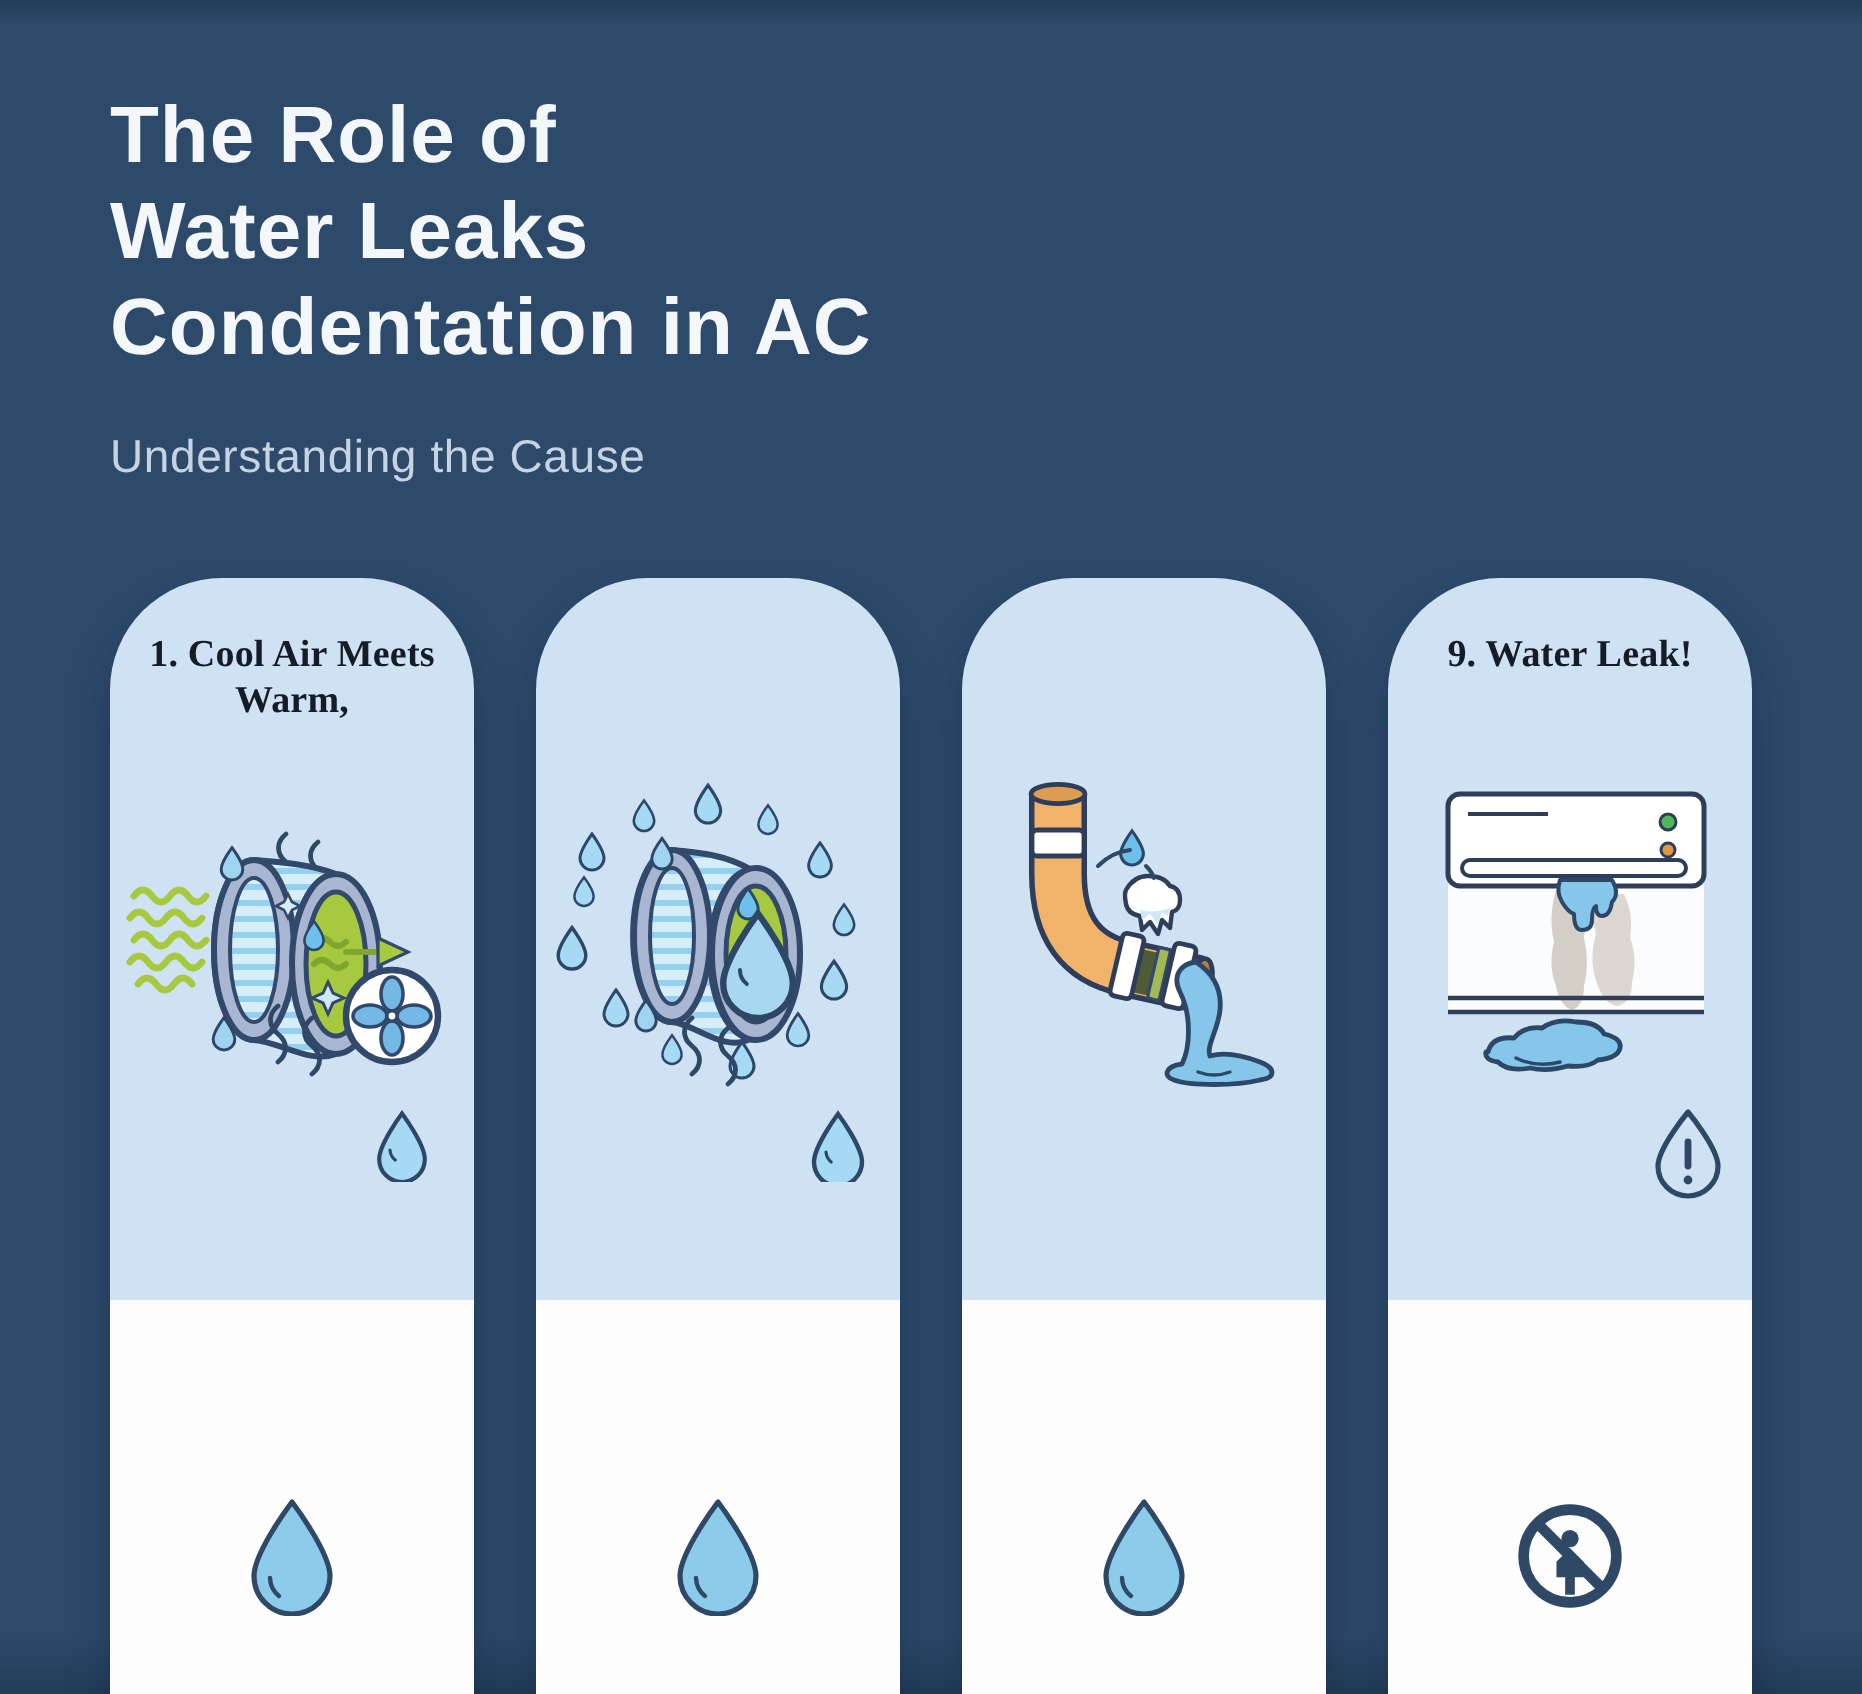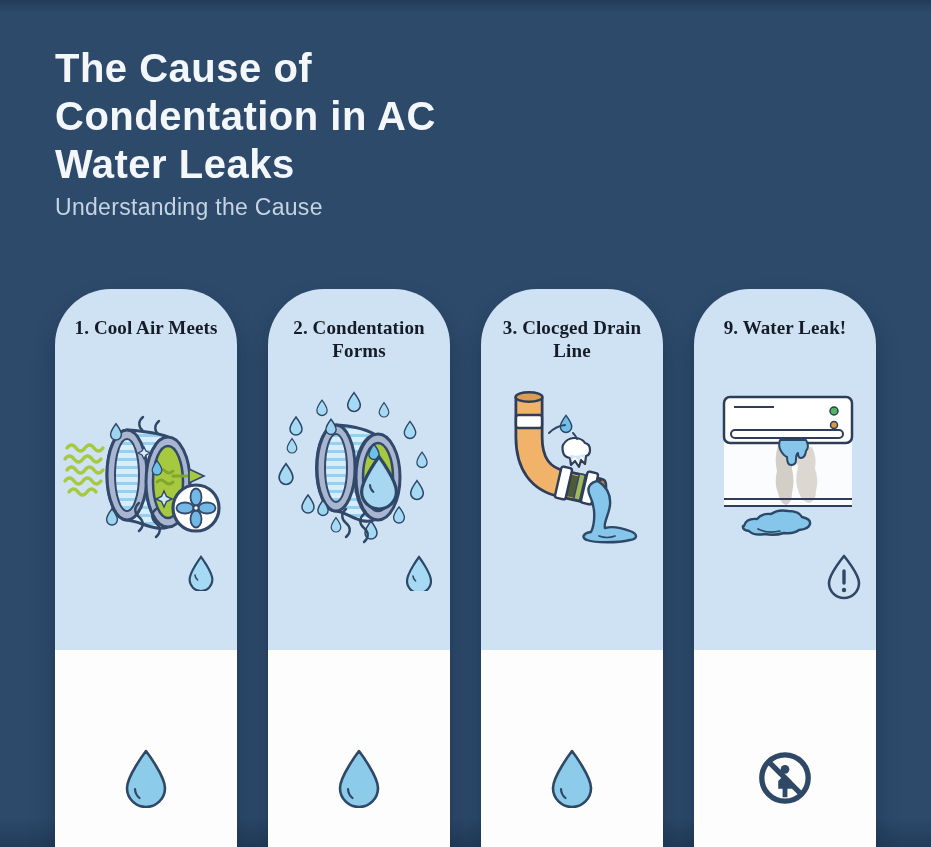--- a/index.html
+++ b/index.html
@@ -18,21 +18,21 @@
                var(--background) 96.5%, var(--background-edge) 100%);
   }
   .stage{position:relative; width:931px; height:847px;}
   header{position:absolute; left:55px; top:44px;}
   h1{
     color:var(--header-title-text); font-size:40px; line-height:48px;
     font-weight:700; letter-spacing:0.5px;
   }
   h1 span{display:block;}
   .subtitle{
-    margin-top:6px; color:var(--header-subtitle-text);
+    margin-top:27px; color:var(--header-subtitle-text);
     font-size:23px; font-weight:400; letter-spacing:0.3px;
   }
   .cards{
     position:absolute; left:55px; top:289px;
     display:flex; gap:31px;
   }
   .card{
     width:182px; height:616px; overflow:hidden;
     border-radius:56px 56px 44px 44px;
     box-shadow:0 14px 22px rgba(12,26,46,.35);
@@ -55,33 +55,34 @@
   .illu.ac{top:98px;}
   svg{display:block;}
 </style>
 </head>
 <body>
 
 <div class="stage">
 
   <header>
     <h1>
-        <span>The Cause of</span>
+        <span>The Role of</span>
+        <span>Water Leaks</span>
         <span>Condentation in AC</span>
-        <span>Water Leaks</span>
       </h1>
     <p class="subtitle">Understanding the Cause</p>
   </header>
 
   <main class="cards">
 
     <section class="card">
       <div class="card-top">
         <h2 class="card-title">
             <span>1. Cool Air Meets</span>
+            <span>Warm,</span>
           </h2>
         <svg class="illu" viewBox="0 0 182 210" height="210">
           <defs>
             <pattern id="stripesA" width="8" height="8" patternUnits="userSpaceOnUse">
               <rect width="8" height="8" fill="#d8edfa"></rect>
                 <rect y="5" width="8" height="3" fill="#96d0f1"></rect>
             </pattern>
             <path id="dropA" d="M0,-8 C0,-8 -6,0 -6,4 a6,6 0 0 0 12,0 C6,0 0,-8 0,-8 Z"></path>
           </defs>
 
@@ -140,24 +141,20 @@
       <div class="card-bottom">
         <svg viewBox="0 0 46 60" width="46" height="60">
           <path d="M23,3 C23,3 4,28 4,40 a19,19 0 0 0 38,0 C42,28 23,3 23,3 Z" fill="var(--droplet-fill)" stroke="var(--outline-navy)" stroke-width="2.6" stroke-linejoin="round"></path>
           <path d="M12,41 a12,12 0 0 0 4.5,9" stroke="var(--outline-navy)" stroke-width="2.2" fill="none" stroke-linecap="round"></path>
         </svg>
       </div>
     </section>
 
     <section class="card">
       <div class="card-top">
-        <h2 class="card-title">
-            <span>2. Condentation</span>
-            <span>Forms</span>
-          </h2>
         <svg class="illu" viewBox="0 0 182 210" height="210">
           <defs>
             <pattern id="stripesB" width="8" height="8" patternUnits="userSpaceOnUse">
               <rect width="8" height="8" fill="#d8edfa"></rect>
                 <rect y="5" width="8" height="3" fill="#96d0f1"></rect>
             </pattern>
             <path id="dropB" d="M0,-8 C0,-8 -6,0 -6,4 a6,6 0 0 0 12,0 C6,0 0,-8 0,-8 Z"></path>
           </defs>
 
           <g fill="var(--droplet-light)" stroke="#2d4867" stroke-width="1.5">
@@ -205,24 +202,20 @@
       <div class="card-bottom">
         <svg viewBox="0 0 46 60" width="46" height="60">
           <path d="M23,3 C23,3 4,28 4,40 a19,19 0 0 0 38,0 C42,28 23,3 23,3 Z" fill="var(--droplet-fill)" stroke="var(--outline-navy)" stroke-width="2.6" stroke-linejoin="round"></path>
           <path d="M12,41 a12,12 0 0 0 4.5,9" stroke="var(--outline-navy)" stroke-width="2.2" fill="none" stroke-linecap="round"></path>
         </svg>
       </div>
     </section>
 
     <section class="card">
       <div class="card-top">
-        <h2 class="card-title">
-            <span>3. Clocged Drain</span>
-            <span>Line</span>
-          </h2>
         <svg class="illu" viewBox="0 0 182 185" height="185">
           <defs>
             <path id="dropC" d="M0,-8 C0,-8 -6,0 -6,4 a6,6 0 0 0 12,0 C6,0 0,-8 0,-8 Z"></path>
           </defs>
 
           <g>
             <path d="M48,16 V56 Q48,96 82,103 L118,111" fill="none" stroke="#2e3d59" stroke-width="29" stroke-linecap="butt"></path>
             <path d="M48,16 V56 Q48,96 82,103 L118,111" fill="none" stroke="var(--pipe-orange)" stroke-width="23.5" stroke-linecap="butt"></path>
             <ellipse cx="48" cy="16" rx="13.5" ry="4.8" fill="#dc9d52" stroke="#2e3d59" stroke-width="2.4"></ellipse>
 

